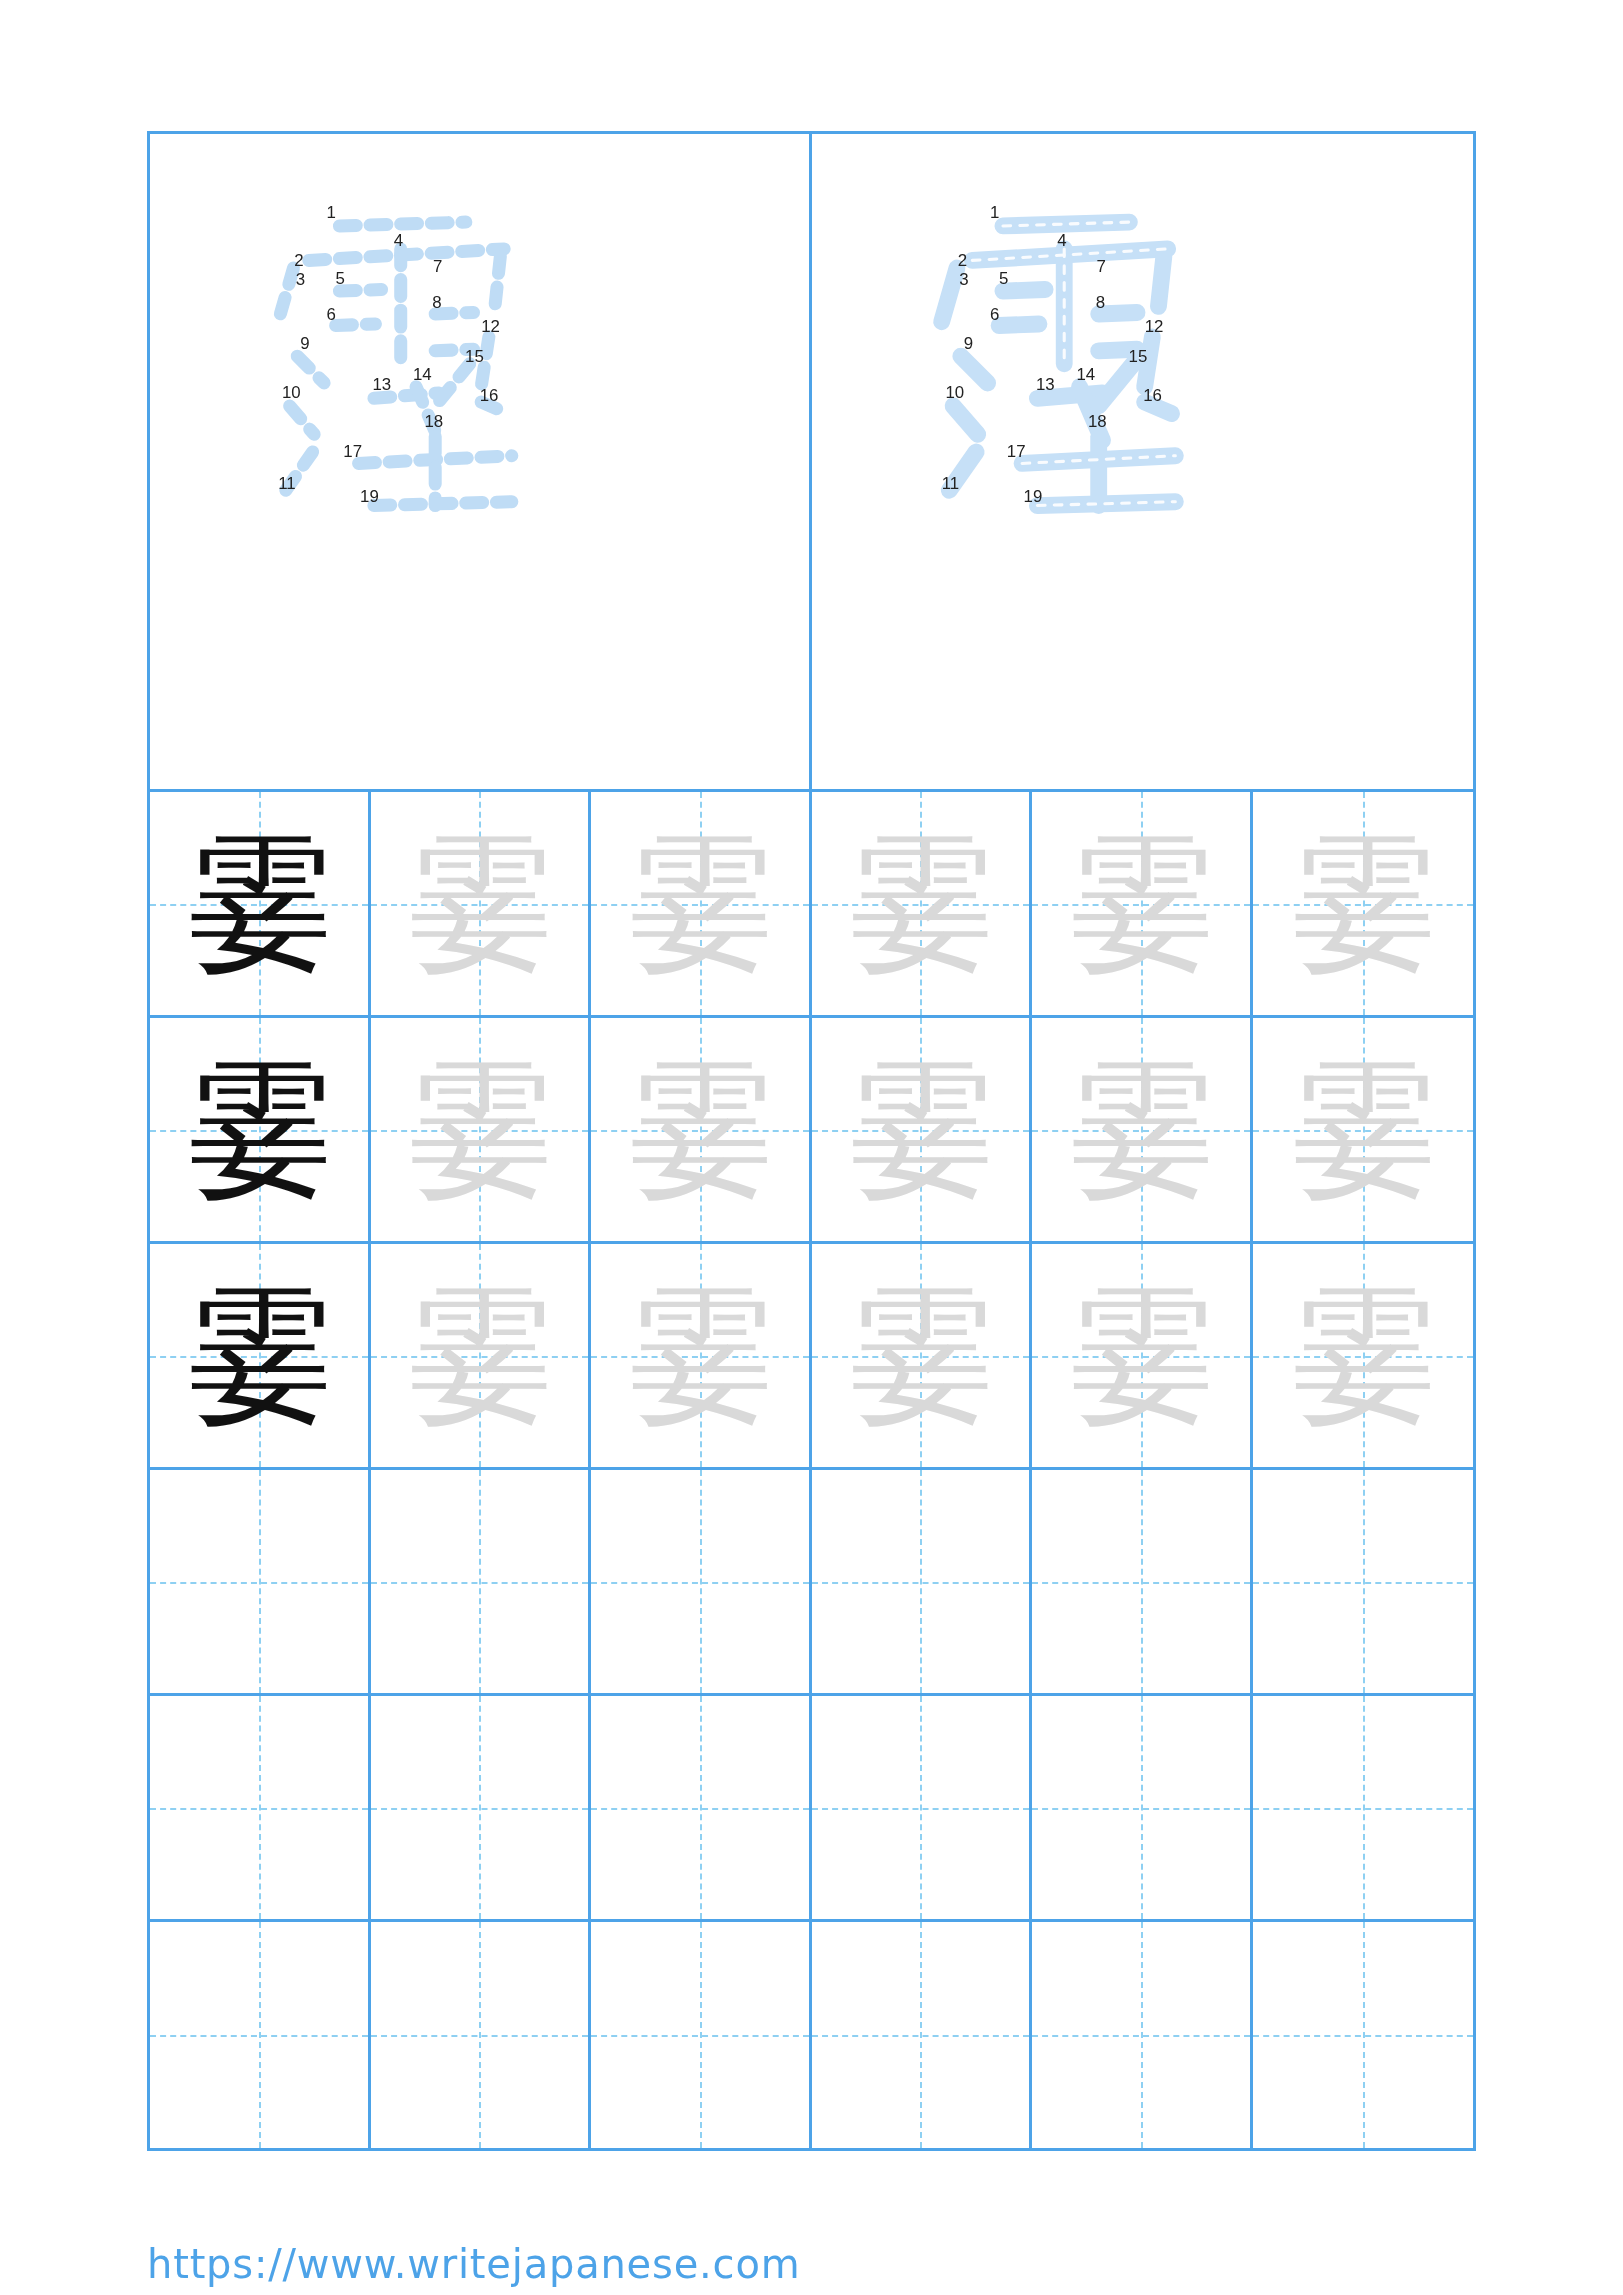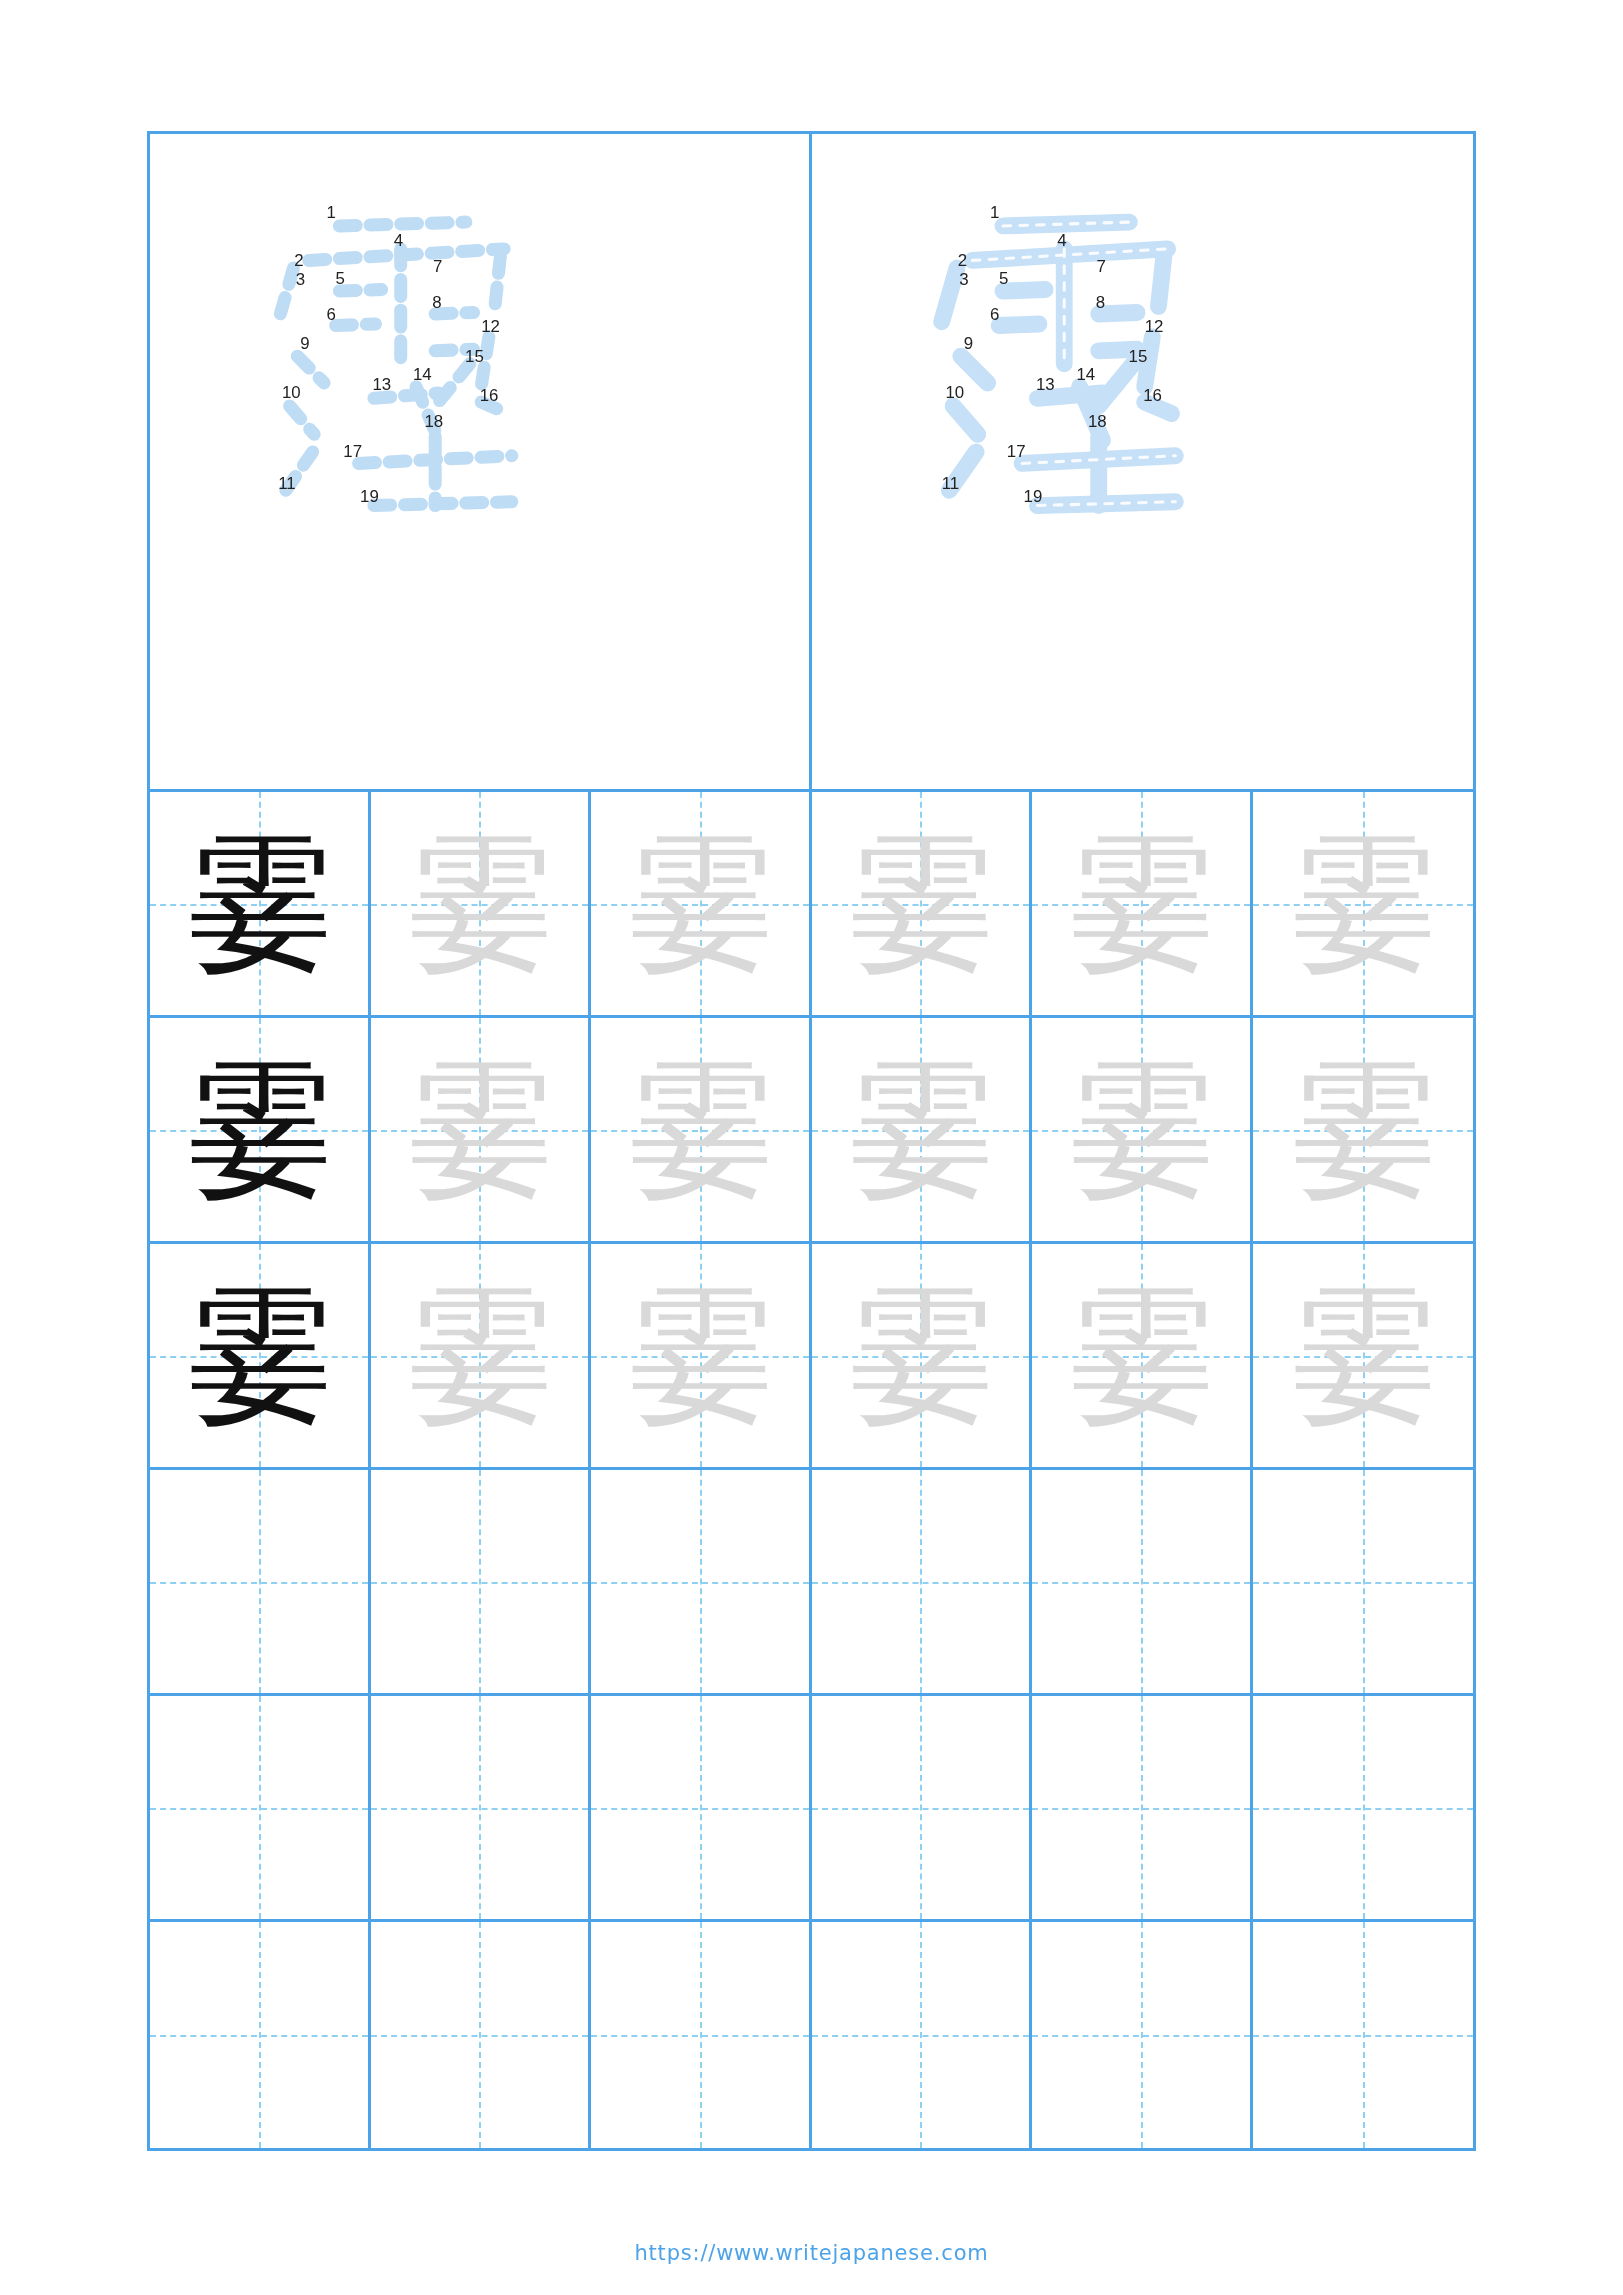--- a/index.html
+++ b/index.html
@@ -101,23 +101,23 @@
   }
   .glyph.solid { color: #111111; }
   .glyph.trace { color: #d9d9d9; }
 
   
   .footer {
     position: absolute;
     left: 0;
     top: 2110px;
     width: 1329px;
-    text-align: center;
+    text-align: left;
     color: #4da3e8;
-    font-size: 21px;
+    font-size: 40px;
     font-family: "DejaVu Sans", sans-serif;
     letter-spacing: 0.8px;
   }
 
   .num {
     font-family: "Liberation Sans", sans-serif;
     font-size: 22px;
     fill: #222222;
   }
 </style>

